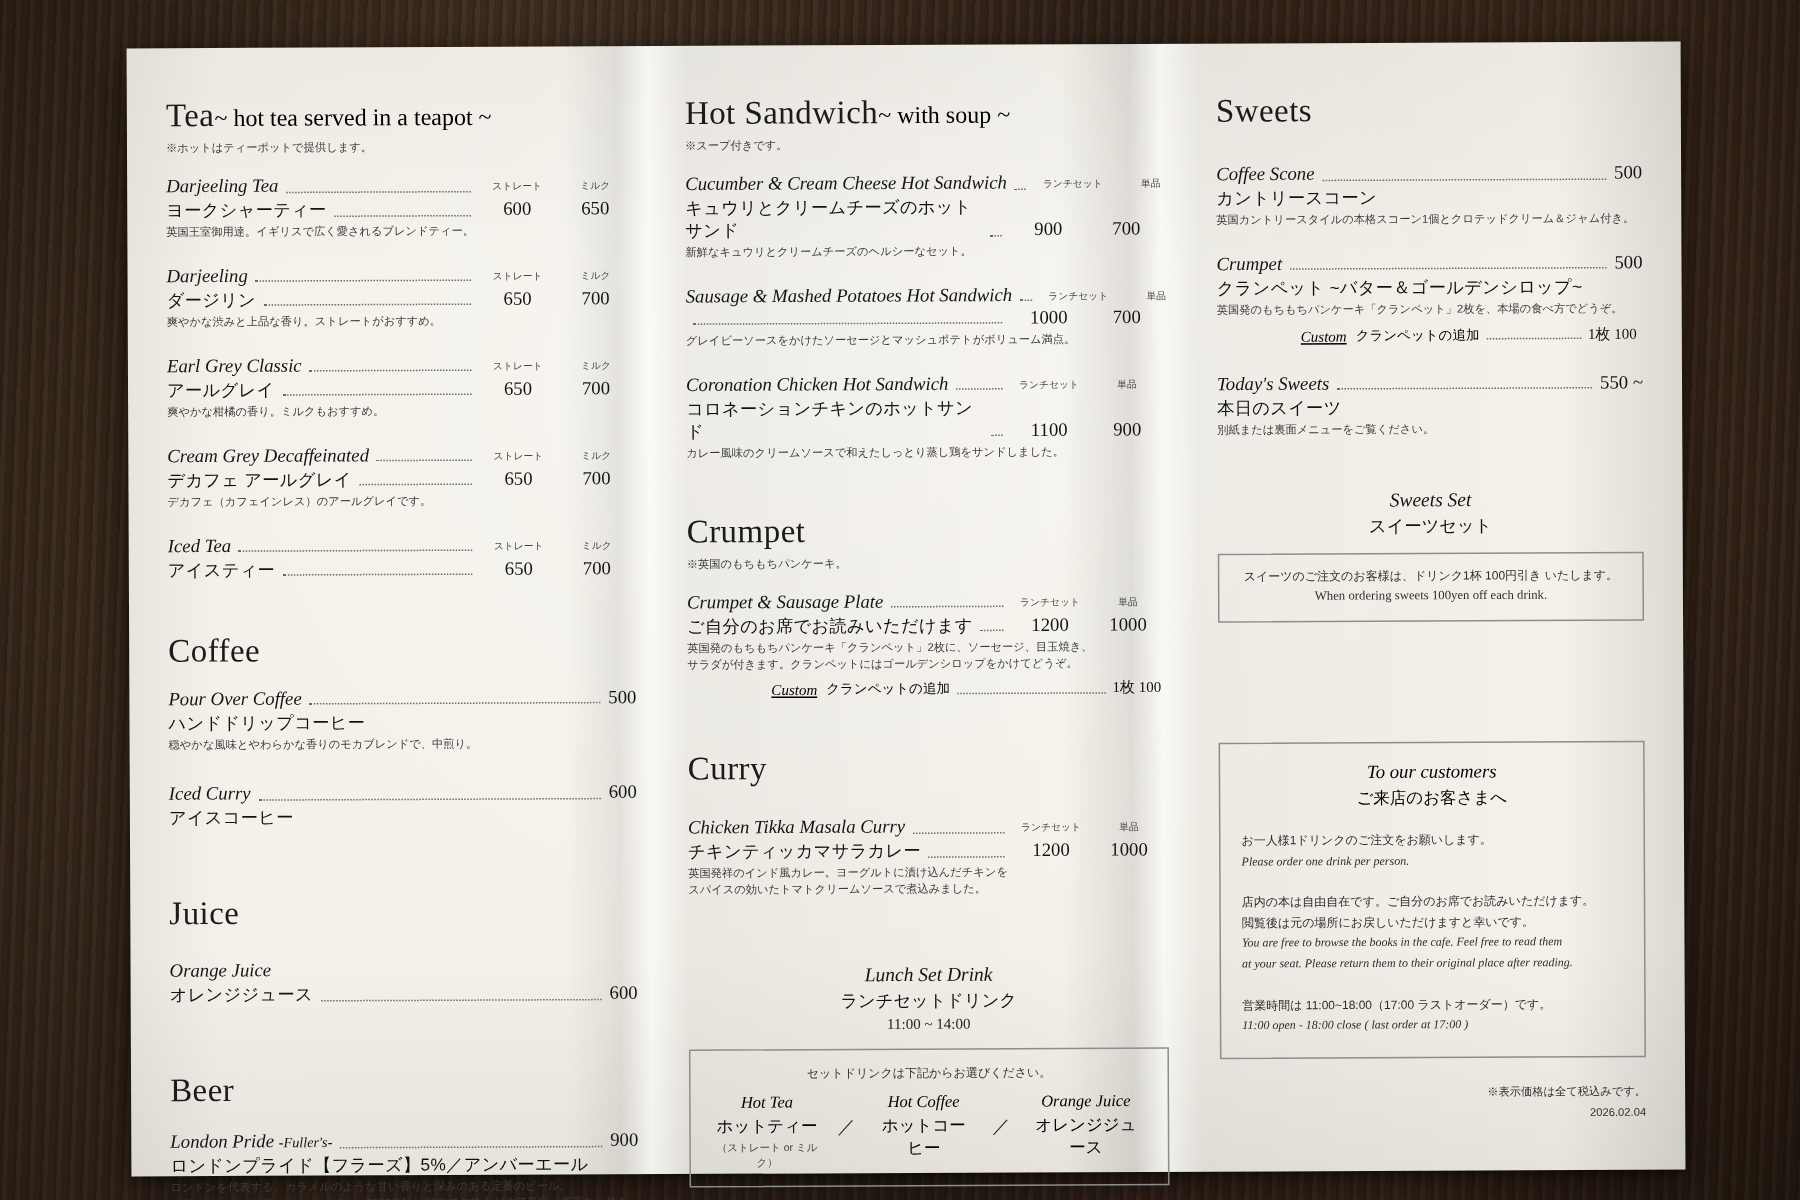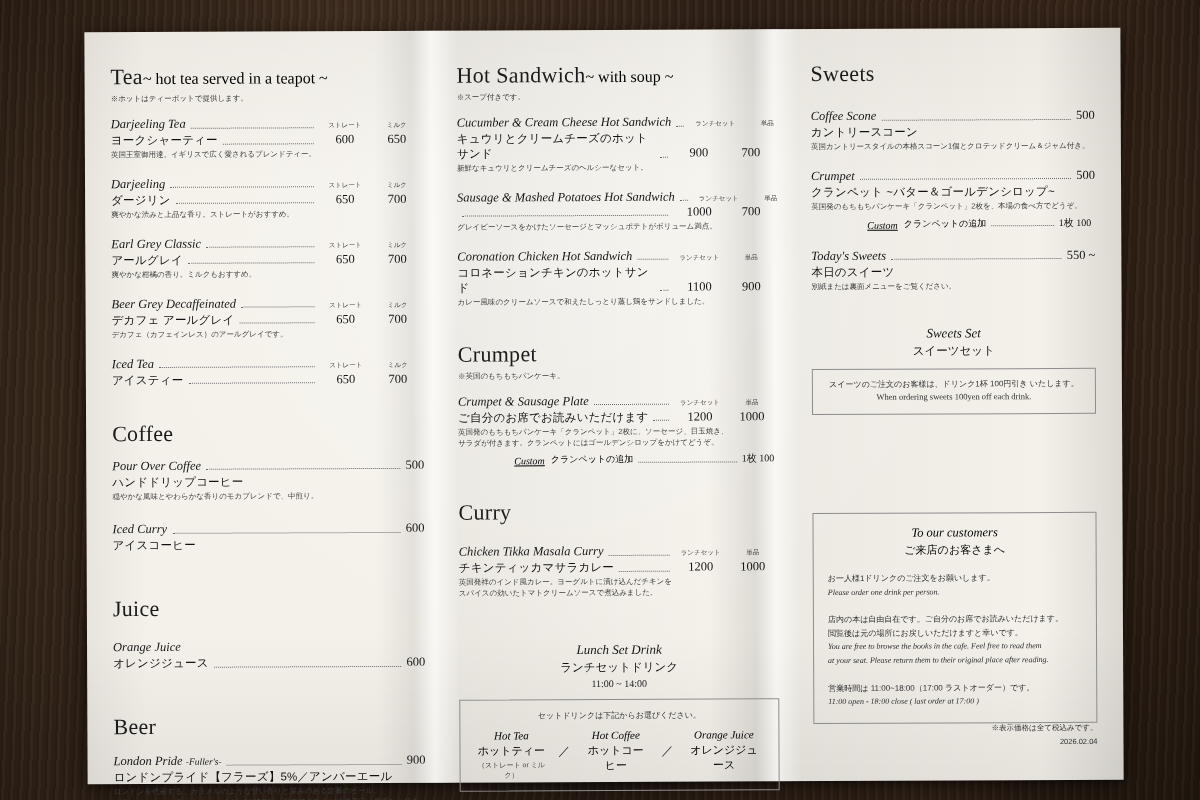--- a/index.html
+++ b/index.html
@@ -139,21 +139,21 @@
   
   .sweets-note-box {
     border:1px solid #8d8d8d; padding:9px 10px; margin-top:10px; text-align:center;
   }
   .sweets-note-box div {
     font-family:"Liberation Sans", sans-serif; font-size:8px; color:#2e2e2e; line-height:1.6;
   }
   .sweets-note-box div.en { font-family:"Liberation Serif", serif; font-size:8.5px; }
 
   .cust-box {
-    border:1px solid #8d8d8d; padding:12px 14px 14px 14px; margin-top:20px;
+    border:1px solid #8d8d8d; padding:12px 14px 14px 14px; margin-top:2px;
   }
   .cust-box .cb-title-en { font-style:italic; font-size:12.5px; text-align:center; }
   .cust-box .cb-title-jp { font-family:"Liberation Sans", sans-serif; font-size:11px; text-align:center; margin-top:2px; }
   .cust-box p { margin:0; }
   .cb-para { margin-top:14px; }
   .cb-jp { font-family:"Liberation Sans", sans-serif; font-size:8px; color:#2c2c2c; line-height:1.7; }
   .cb-en { font-family:"Liberation Serif", serif; font-style:italic; font-size:8px; color:#2c2c2c; line-height:1.7; }
 
   .footer-note {
     position:absolute; right:26px; bottom:34px; text-align:right;
@@ -234,21 +234,21 @@
           <span class="pricepair">
             <span class="pcell price">650</span>
             <span class="pcell price">700</span>
           </span>
         </div>
         <div class="desc">爽やかな柑橘の香り。ミルクもおすすめ。</div>
       </div>
 
       <div class="item">
         <div class="item-row">
-          <span class="name-en">Beer Grey Decaffeinated</span>
+          <span class="name-en">Cream Grey Decaffeinated</span>
           <span class="dots"></span>
           <span class="pricepair">
             <span class="pcell"><span class="pcap">ストレート</span></span>
             <span class="pcell"><span class="pcap">ミルク</span></span>
           </span>
         </div>
         <div class="jp-line">
           <span class="name-jp">デカフェ アールグレイ</span>
           <span class="dots"></span>
           <span class="pricepair">

